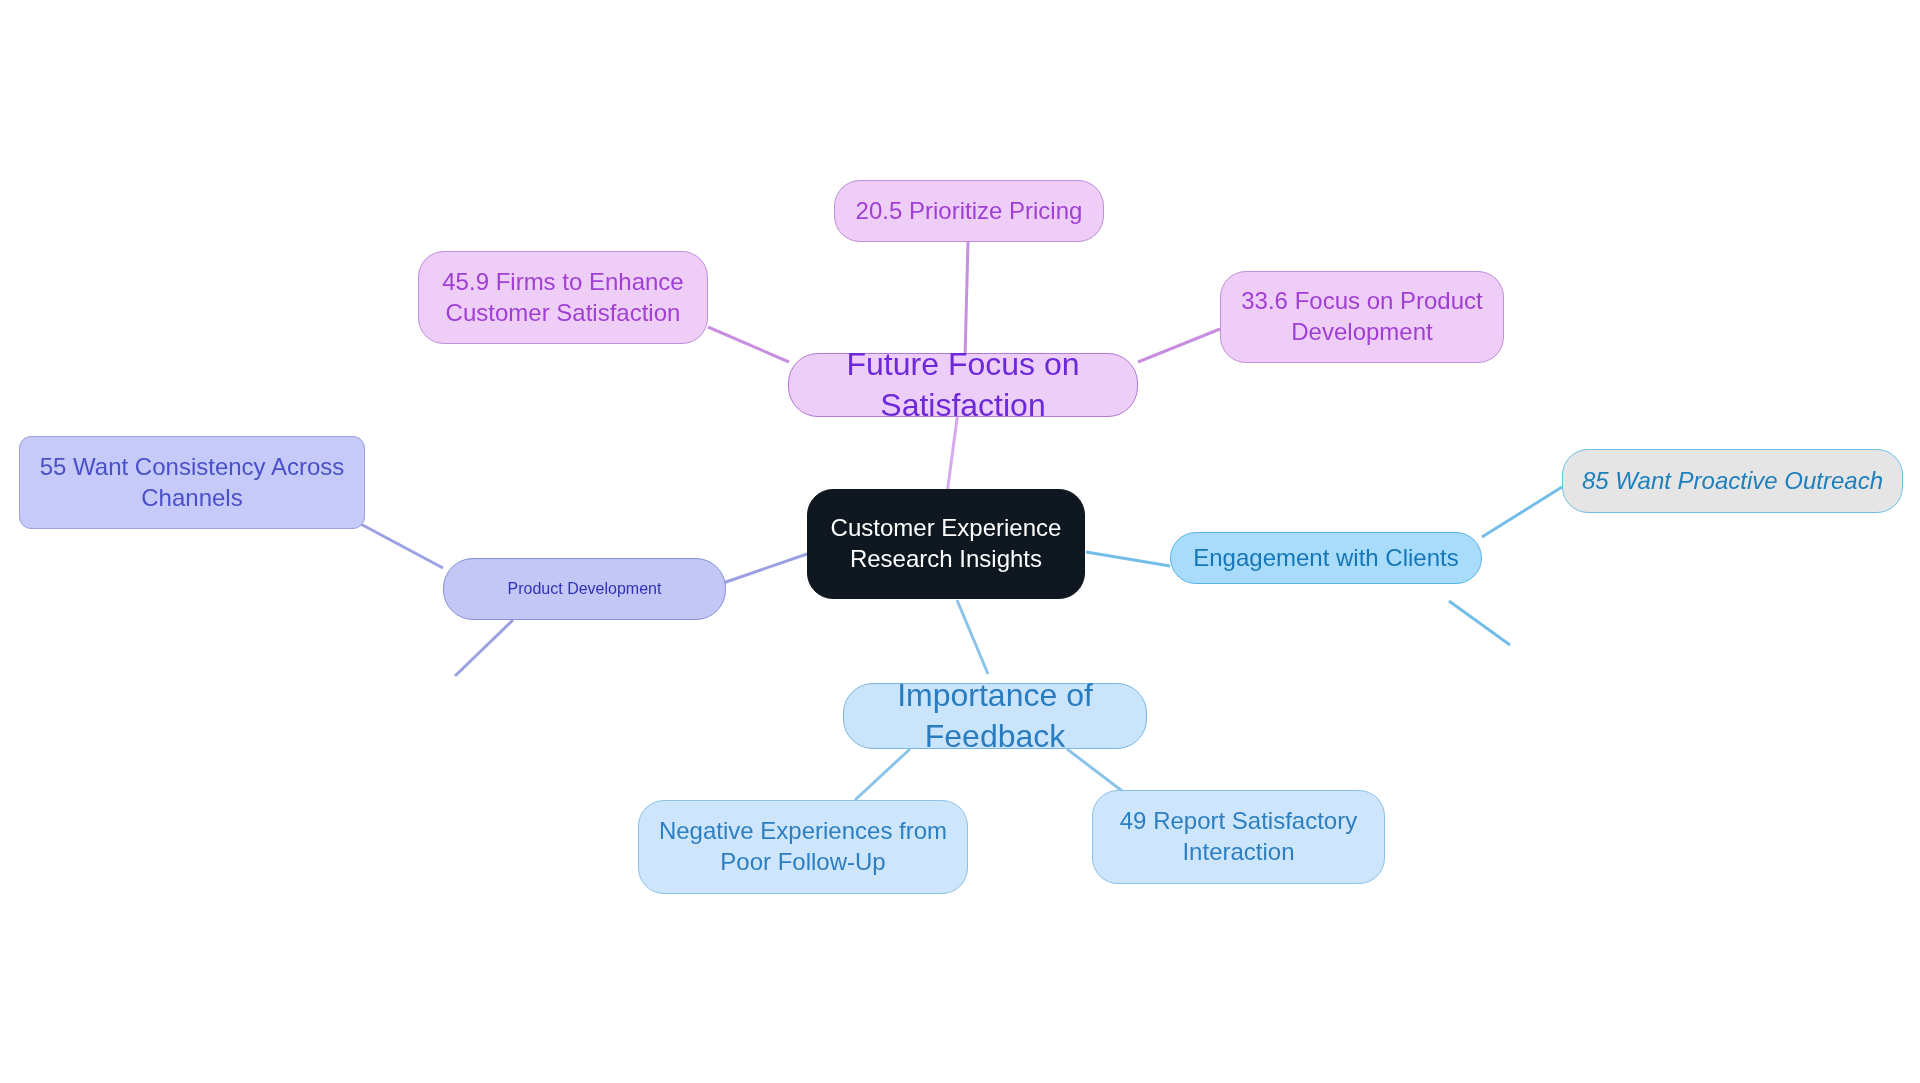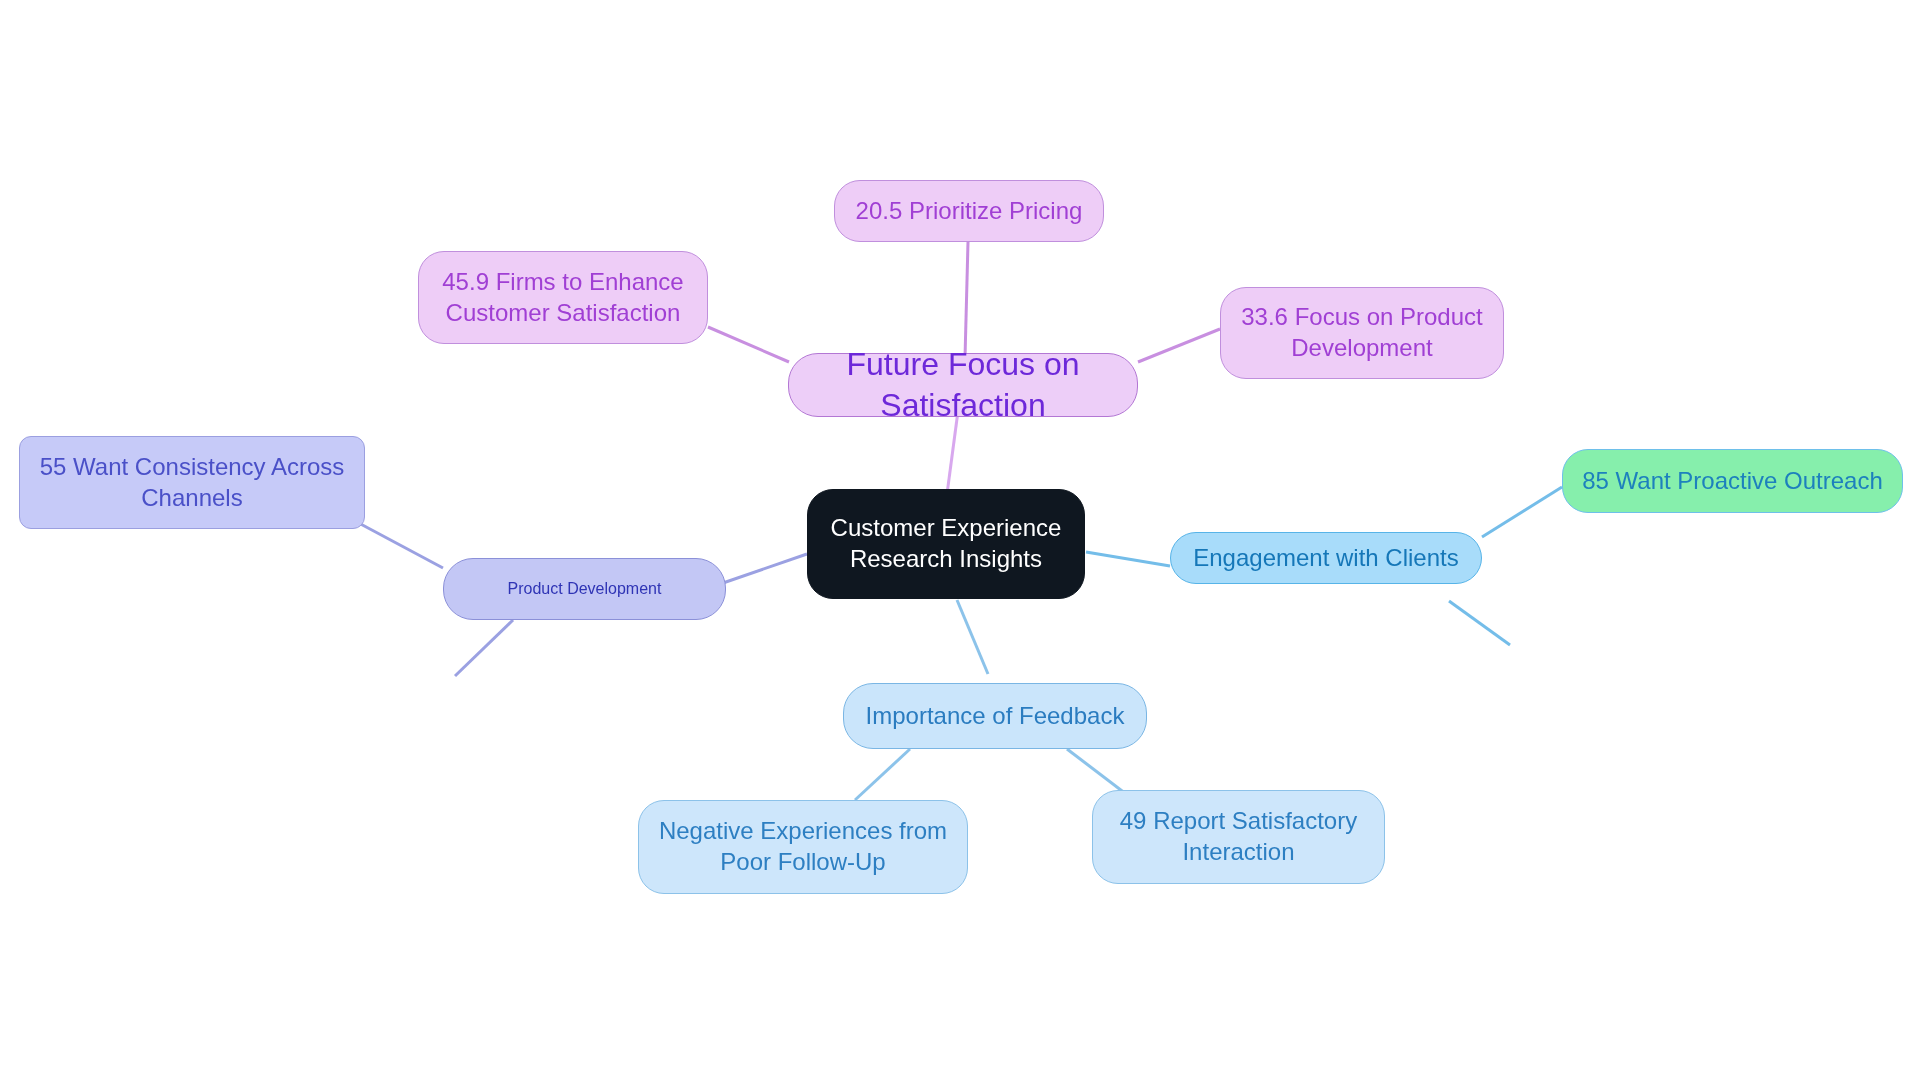--- a/index.html
+++ b/index.html
@@ -77,32 +77,33 @@
     font-size: 24px;
   }
   .node-branch-cyan {
     background: #a8dcfa;
     border-color: #57b4e8;
     color: #1577b8;
     border-radius: 30px;
     font-size: 24px;
   }
   .node-leaf-cyan {
-    background: #86efac;
+    background: #e5e5e5;
     border-color: #6ec0ea;
     color: #1d80bd;
     border-radius: 26px;
     font-size: 24px;
+    font-style: italic;
   }
   .node-branch-softblue {
     background: #cae5fb;
     border-color: #7ab6e4;
     color: #2a7cc0;
     border-radius: 30px;
-    font-size: 24px;
+    font-size: 32px;
   }
   .node-leaf-softblue {
     background: #cde6fb;
     border-color: #8cc2e9;
     color: #2d7fc2;
     border-radius: 26px;
     font-size: 24px;
     text-align: center;
   }
 </style>
@@ -143,21 +144,21 @@
   <div class="node node-root" style="left:807px; top:489px; width:278px; height:110px;">Customer Experience
 Research Insights</div>
 
   <div class="node node-branch-purple" style="left:788px; top:353px; width:350px; height:64px;">Future Focus on Satisfaction</div>
 
   <div class="node node-leaf-purple" style="left:834px; top:180px; width:270px; height:62px;">20.5 Prioritize Pricing</div>
 
   <div class="node node-leaf-purple" style="left:418px; top:251px; width:290px; height:93px;">45.9 Firms to Enhance
 Customer Satisfaction</div>
 
-  <div class="node node-leaf-purple" style="left:1220px; top:271px; width:284px; height:92px;margin-top:16px;">33.6 Focus on Product
+  <div class="node node-leaf-purple" style="left:1220px; top:271px; width:284px; height:92px;">33.6 Focus on Product
 Development</div>
 
   <div class="node node-branch-periwinkle" style="left:443px; top:558px; width:283px; height:62px;">Product Development</div>
 
   <div class="node node-leaf-periwinkle" style="left:19px; top:436px; width:346px; height:93px;">55 Want Consistency Across
 Channels</div>
 
 
   <div class="node node-branch-cyan" style="left:1170px; top:532px; width:312px; height:52px;">Engagement with Clients</div>
 

